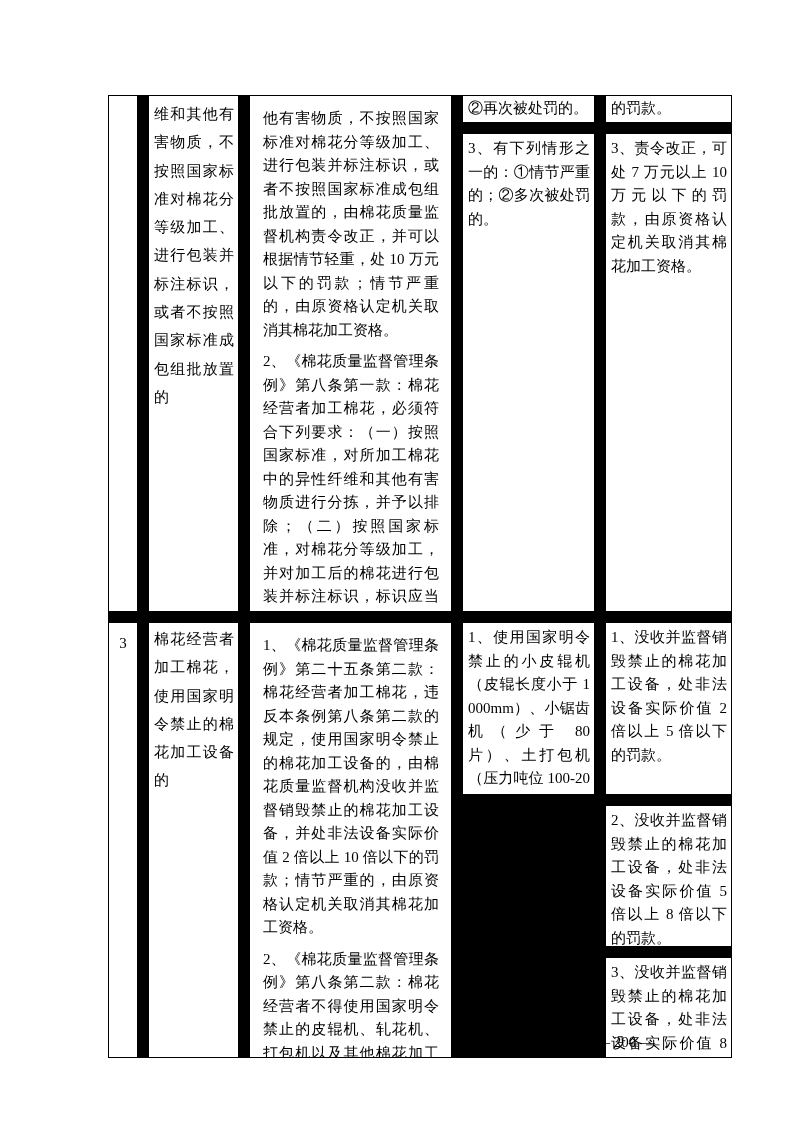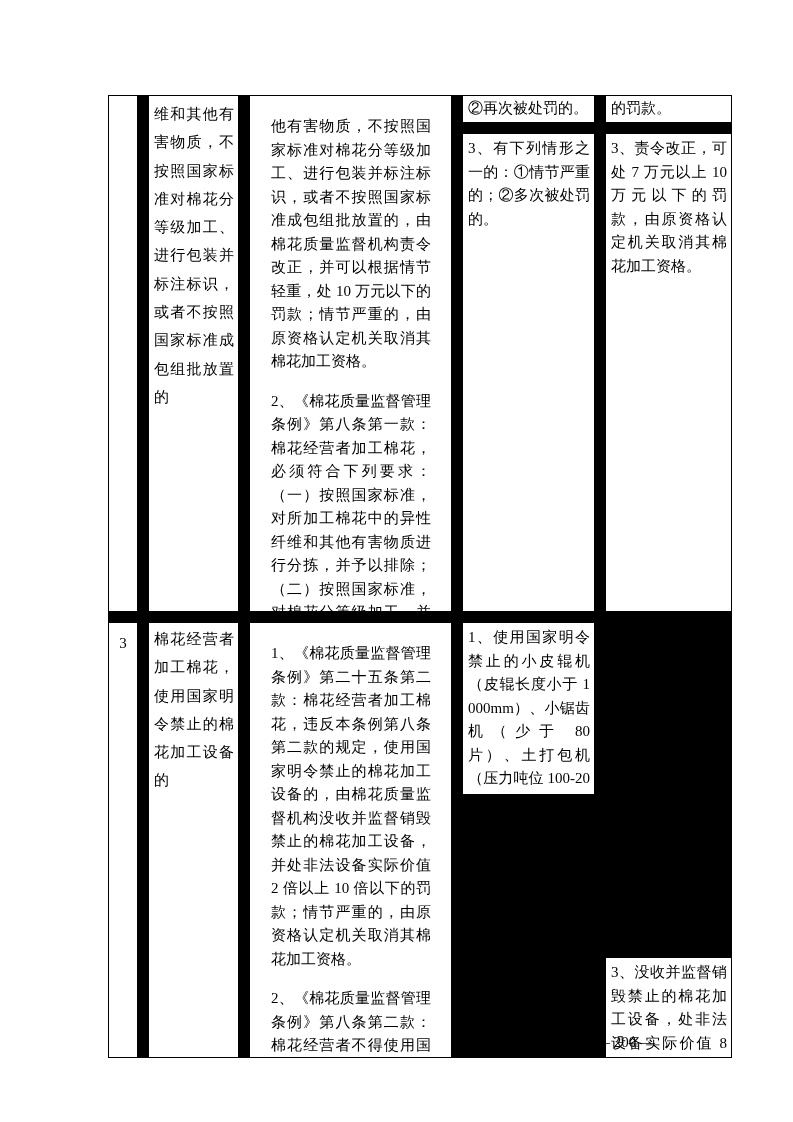--- a/index.html
+++ b/index.html
@@ -17,21 +17,21 @@
     gap:12px;background:#000;border:1px solid #000;
   }
   .cell{
     background:#fff;
     font-size:15px;line-height:23.5px;
     padding:3px 4px 2px 5px;
     text-align:justify;
     overflow:hidden;
     word-break:break-all;
   }
-  .cell p{margin:16px;padding:0;text-indent:0;font-family:Liberation Serif, serif;}
+  .cell p{margin:8px;padding:0;text-indent:0;font-family:Liberation Serif, serif;}
   .viol{line-height:28.3px;padding-top:4px;}
   .numcell{text-align:center;padding:6px 1px 2px 1px;line-height:28.3px;}
   .tight{line-height:21px;padding-top:2px;}
   
   .r1c0{grid-row:1/3;grid-column:1/2;}
   .r1c1{grid-row:1/3;grid-column:2/3;}
   .r1c2{grid-row:1/3;grid-column:3/4;}
   .r1s1c3{grid-row:1/2;grid-column:4/5;}
   .r1s1c4{grid-row:1/2;grid-column:5/6;}
   .r1s2c3{grid-row:2/3;grid-column:4/5;}
@@ -74,19 +74,21 @@
   <div class="cell numcell r2c0">3</div>
 
   <div class="cell viol r2c1">棉花经营者加工棉花，使用国家明令禁止的棉花加工设备的</div>
 
   <div class="cell r2c2">
     <p>1、《棉花质量监督管理条例》第二十五条第二款：棉花经营者加工棉花，违反本条例第八条第二款的规定，使用国家明令禁止的棉花加工设备的，由棉花质量监督机构没收并监督销毁禁止的棉花加工设备，并处非法设备实际价值 2 倍以上 10 倍以下的罚款；情节严重的，由原资格认定机关取消其棉花加工资格。</p>
     <p>2、《棉花质量监督管理条例》第八条第二款：棉花经营者不得使用国家明令禁止的皮辊机、轧花机、打包机以及其他棉花加工设备加工棉花。</p>
   </div>
 
   <div class="cell r2s1c3">1、使用国家明令禁止的小皮辊机（皮辊长度小于 1000mm）、小锯齿机（少于 80 片）、土打包机（压力吨位 100-200 吨）的。</div>
+  <div class="cell r2s1c4">1、没收并监督销毁禁止的棉花加工设备，处非法设备实际价值 2 倍以上 5 倍以下的罚款。</div>
 
+  <div class="cell r2s2c4">2、没收并监督销毁禁止的棉花加工设备，处非法设备实际价值 5 倍以上 8 倍以下的罚款。</div>
 
   <div class="cell r2s3c4">3、没收并监督销毁禁止的棉花加工设备，处非法设备实际价值 8 倍</div>
 
 </div>
 
 <div class="page-footer">— 200 —</div>
 
 </body></html>

